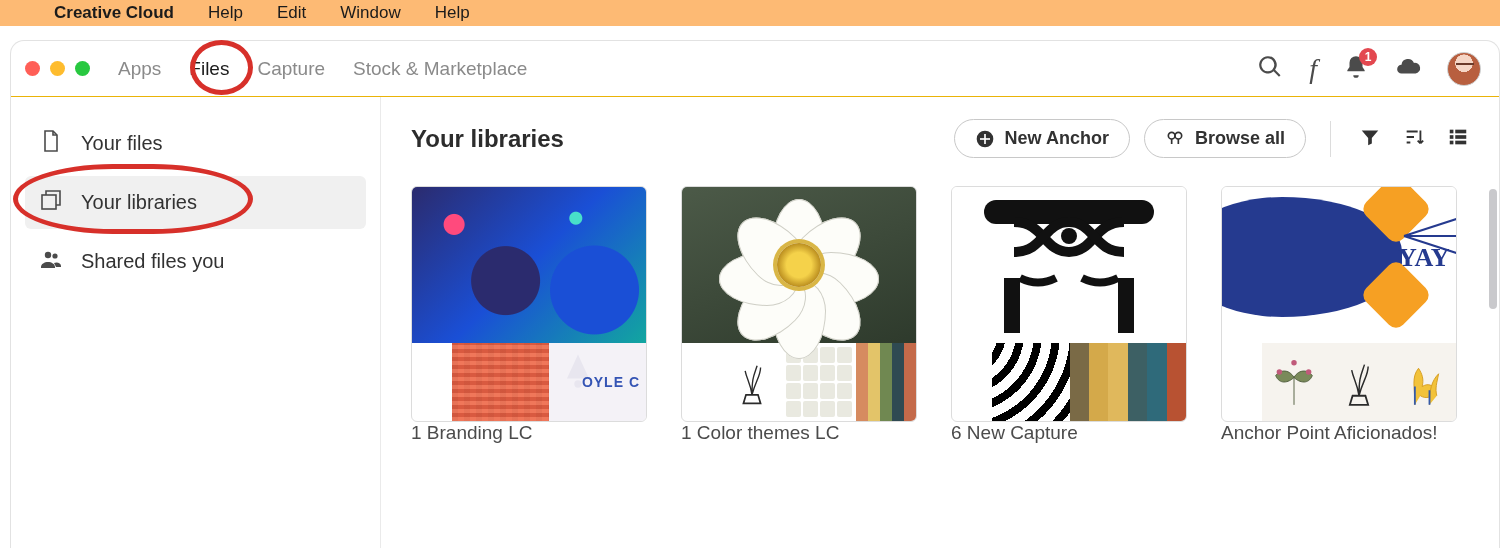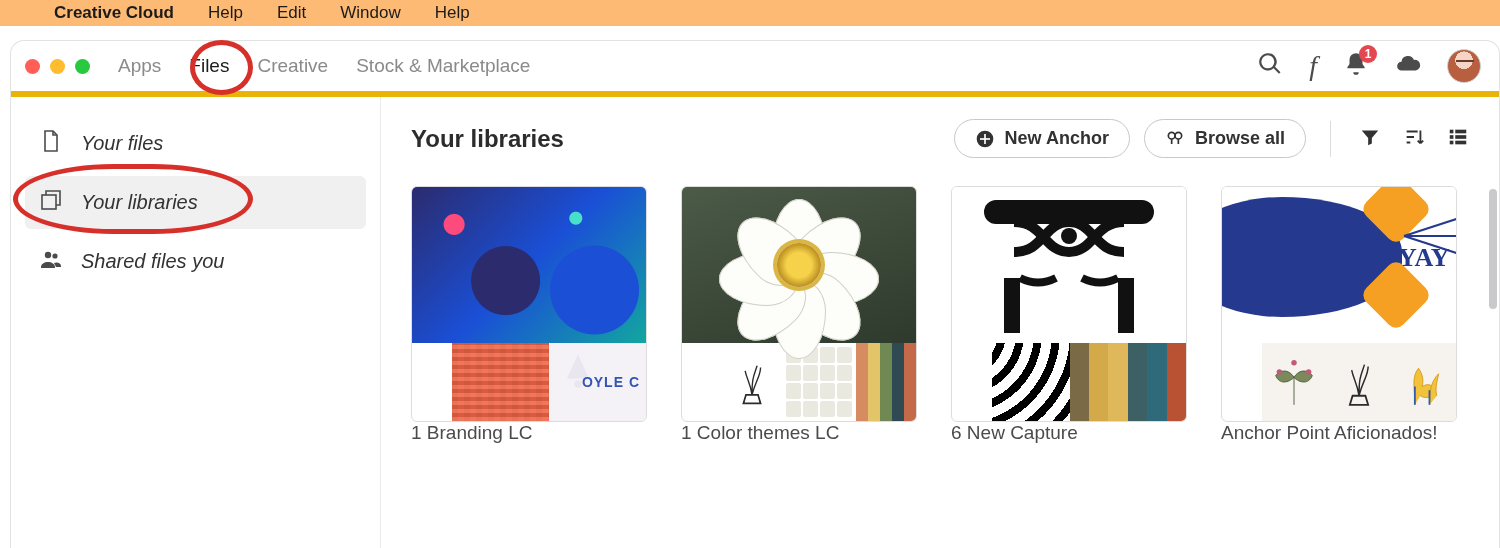--- a/index.html
+++ b/index.html
@@ -37,21 +37,21 @@
     border: 1px solid #e2e2e2;
     border-bottom: none;
   }
 
   
   .app-toolbar {
     height: 56px;
     display: flex;
     align-items: center;
     padding: 0 18px 0 14px;
-    border-bottom: 6px solid #eab308;
+    border-bottom: 1px solid #eab308;
     position: relative;
   }
   .traffic {
     display: flex; gap: 10px; margin-right: 28px;
   }
   .dot { width: 15px; height: 15px; border-radius: 50%; }
   .dot.red { background: #ff5f57; }
   .dot.yellow { background: #febc2e; }
   .dot.green { background: #28c840; }
 
@@ -92,21 +92,20 @@
     width: 370px;
     border-right: 1px solid #eaeaea;
     padding: 20px 14px;
   }
   .side-item {
     display: flex; align-items: center; gap: 18px;
     padding: 12px 14px; border-radius: 6px;
     font-size: 20px; color: #323232; cursor: pointer;
     margin-bottom: 6px;
     position: relative;
-    font-style: italic;
   }
   .side-item.active { background: #f0f0f0; }
   .side-item svg { width: 24px; height: 24px; fill: none; stroke: #4b4b4b; stroke-width: 1.6; }
   .side-icon-fill svg { fill: #4b4b4b; stroke: none; }
 
   .content { flex: 1; padding: 22px 30px 0 30px; position: relative; overflow: hidden; }
   .content-header { display: flex; align-items: center; gap: 14px; margin-bottom: 28px; }
   .content-title { font-size: 24px; font-weight: 700; color: #2c2c2c; flex: 1; }
   .btn {
     display: inline-flex; align-items: center; gap: 10px;
@@ -235,21 +234,21 @@
   <div class="app-toolbar">
     <div class="traffic">
       <div class="dot red"></div>
       <div class="dot yellow"></div>
       <div class="dot green"></div>
     </div>
 
     <div class="app-tabs">
       <div class="app-tab">Apps</div>
       <div class="app-tab active">Files</div>
-      <div class="app-tab">Creative</div>
+      <div class="app-tab">Capture</div>
       <div class="app-tab">Stock &amp; Marketplace</div>
     </div>
 
     <div class="right-icons">
       <span>
         <svg viewBox="0 0 24 24">
             <path d="M10 2a8 8 0 105.3 14l5 5 1.4-1.4-5-5A8 8 0 0010 2zm0 2a6 6 0 110 12 6 6 0 010-12z"></path>
           </svg>
       </span>
       <span style="font-style:italic;font-family:Georgia,serif;font-size:28px;color:#4b4b4b;">f</span>

